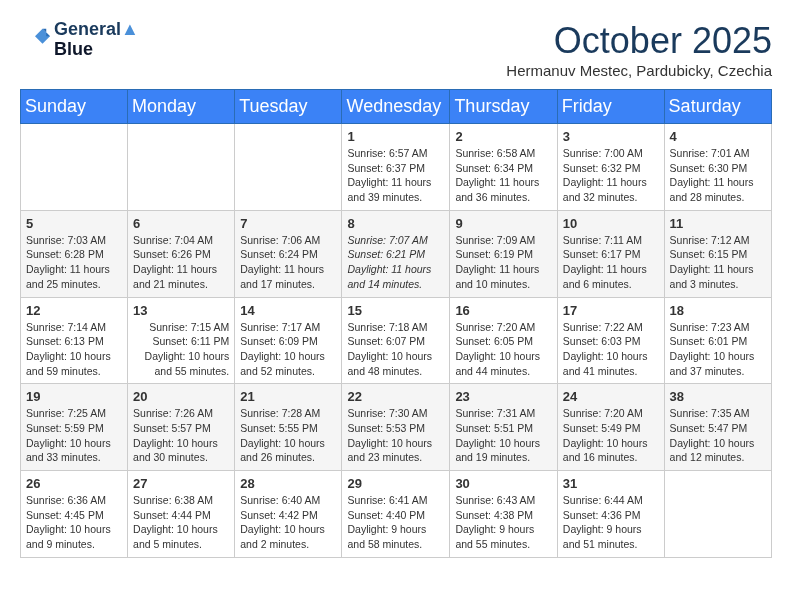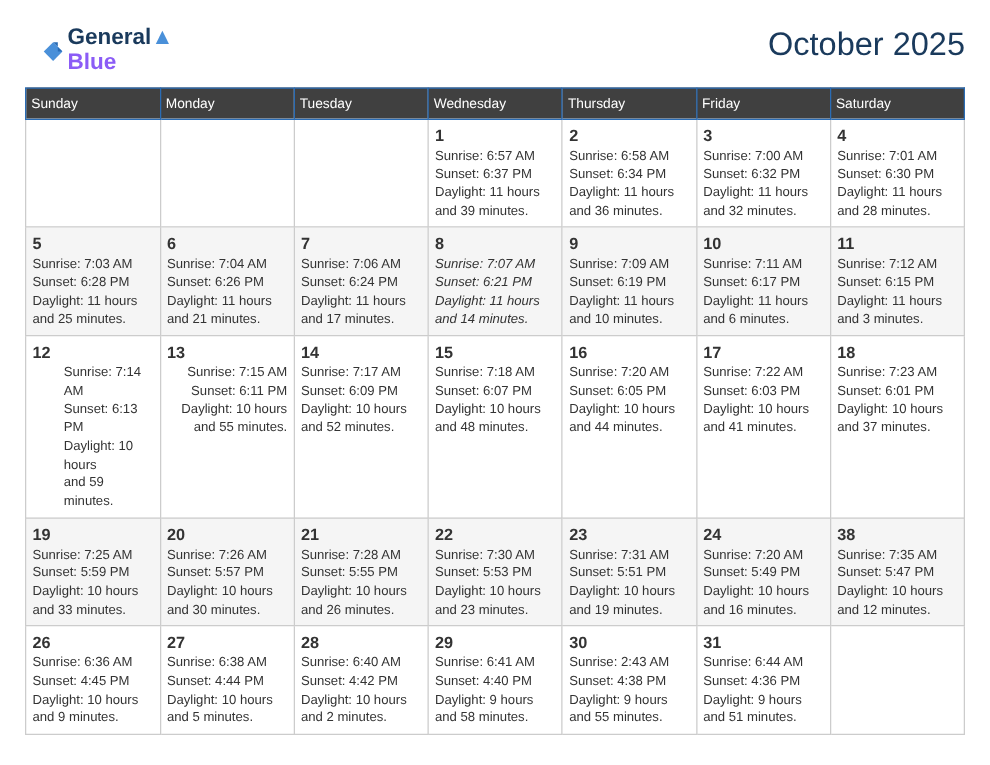--- a/index.html
+++ b/index.html
@@ -11,59 +11,59 @@
       padding: 20px;
     }
     .header {
       display: flex;
       justify-content: space-between;
       align-items: flex-start;
       margin-bottom: 10px;
     }
     .logo {
       display: flex;
-      align-items: flex-end;
+      align-items: center;
       gap: 4px;
     }
     .logo-text {
       font-size: 18px;
       font-weight: bold;
       color: #1a3a5c;
       line-height: 1.1;
     }
     .logo-text span {
       color: #4a90d9;
     }
     .logo-icon {
       width: 30px;
       height: 30px;
     }
     .title-block {
       text-align: right;
     }
     .month-title {
-      font-size: 26px;
+      font-size: 36px;
       color: #1a3a5c;
       font-weight: 300;
     }
     .location-title {
       font-size: 15px;
       color: #333;
     }
     .calendar {
       width: 100%;
       border-collapse: collapse;
       font-size: 11px;
     }
     .calendar th {
-      background: #404040;
+      background: #3b82f6;
       color: #fff;
       padding: 6px 4px;
       text-align: left;
-      font-size: 11px;
+      font-size: 18px;
       font-weight: normal;
       border: 1px solid #2a6cb5;
     }
     .calendar td {
       vertical-align: top;
       padding: 5px 5px;
       border: 1px solid #ccc;
       width: 108px;
       min-height: 80px;
       background: #fff;
@@ -93,25 +93,26 @@
 <body>
 
 <div class="header">
   <div class="logo">
     <svg class="logo-icon" viewBox="0 0 40 40">
       <polygon points="30,5 40,15 30,25 20,15" fill="#4a90d9"></polygon>
       <polygon points="30,5 40,15 35,15 35,5" fill="#2a6cb5"></polygon>
     </svg>
     <div class="logo-text">
       <div>General<span>▲</span></div>
-      <div style="color:#8b5cf6;">Blue</div>
+      <div style="color:#0f172a;">Blue</div>
     </div>
   </div>
   <div class="title-block">
     <div class="month-title">October 2025</div>
+    <div class="location-title">Hermanuv Mestec, Pardubicky, Czechia</div>
   </div>
 </div>
 
 <table class="calendar">
   <thead>
     <tr>
     <th>Sunday</th>
         <th>Monday</th>
         <th>Tuesday</th>
         <th>Wednesday</th>
@@ -201,21 +202,21 @@
           <div class="day-number">11</div>
           <div class="day-detail" style="white-space: pre-line;">Sunrise: 7:12 AM
 Sunset: 6:15 PM
 Daylight: 11 hours
 and 3 minutes.</div>
         </td>
       </tr>
       <tr>
         <td>
           <div class="day-number">12</div>
-          <div class="day-detail" style="white-space: pre-line; margin-left: 25px;">Sunrise: 7:14 AM
+          <div class="day-detail" style="white-space: pre-line;">Sunrise: 7:14 AM
 Sunset: 6:13 PM
 Daylight: 10 hours
 and 59 minutes.</div>
         </td>
         <td>
           <div class="day-number">13</div>
           <div class="day-detail" style="white-space: pre-line; text-align: right;">Sunrise: 7:15 AM
 Sunset: 6:11 PM
 Daylight: 10 hours
 and 55 minutes.</div>
@@ -331,21 +332,21 @@
         </td>
         <td>
           <div class="day-number">29</div>
           <div class="day-detail" style="white-space: pre-line;">Sunrise: 6:41 AM
 Sunset: 4:40 PM
 Daylight: 9 hours
 and 58 minutes.</div>
         </td>
         <td>
           <div class="day-number">30</div>
-          <div class="day-detail" style="white-space: pre-line;">Sunrise: 2:43 AM
+          <div class="day-detail" style="white-space: pre-line;">Sunrise: 6:43 AM
 Sunset: 4:38 PM
 Daylight: 9 hours
 and 55 minutes.</div>
         </td>
         <td>
           <div class="day-number">31</div>
           <div class="day-detail" style="white-space: pre-line;">Sunrise: 6:44 AM
 Sunset: 4:36 PM
 Daylight: 9 hours
 and 51 minutes.</div>

